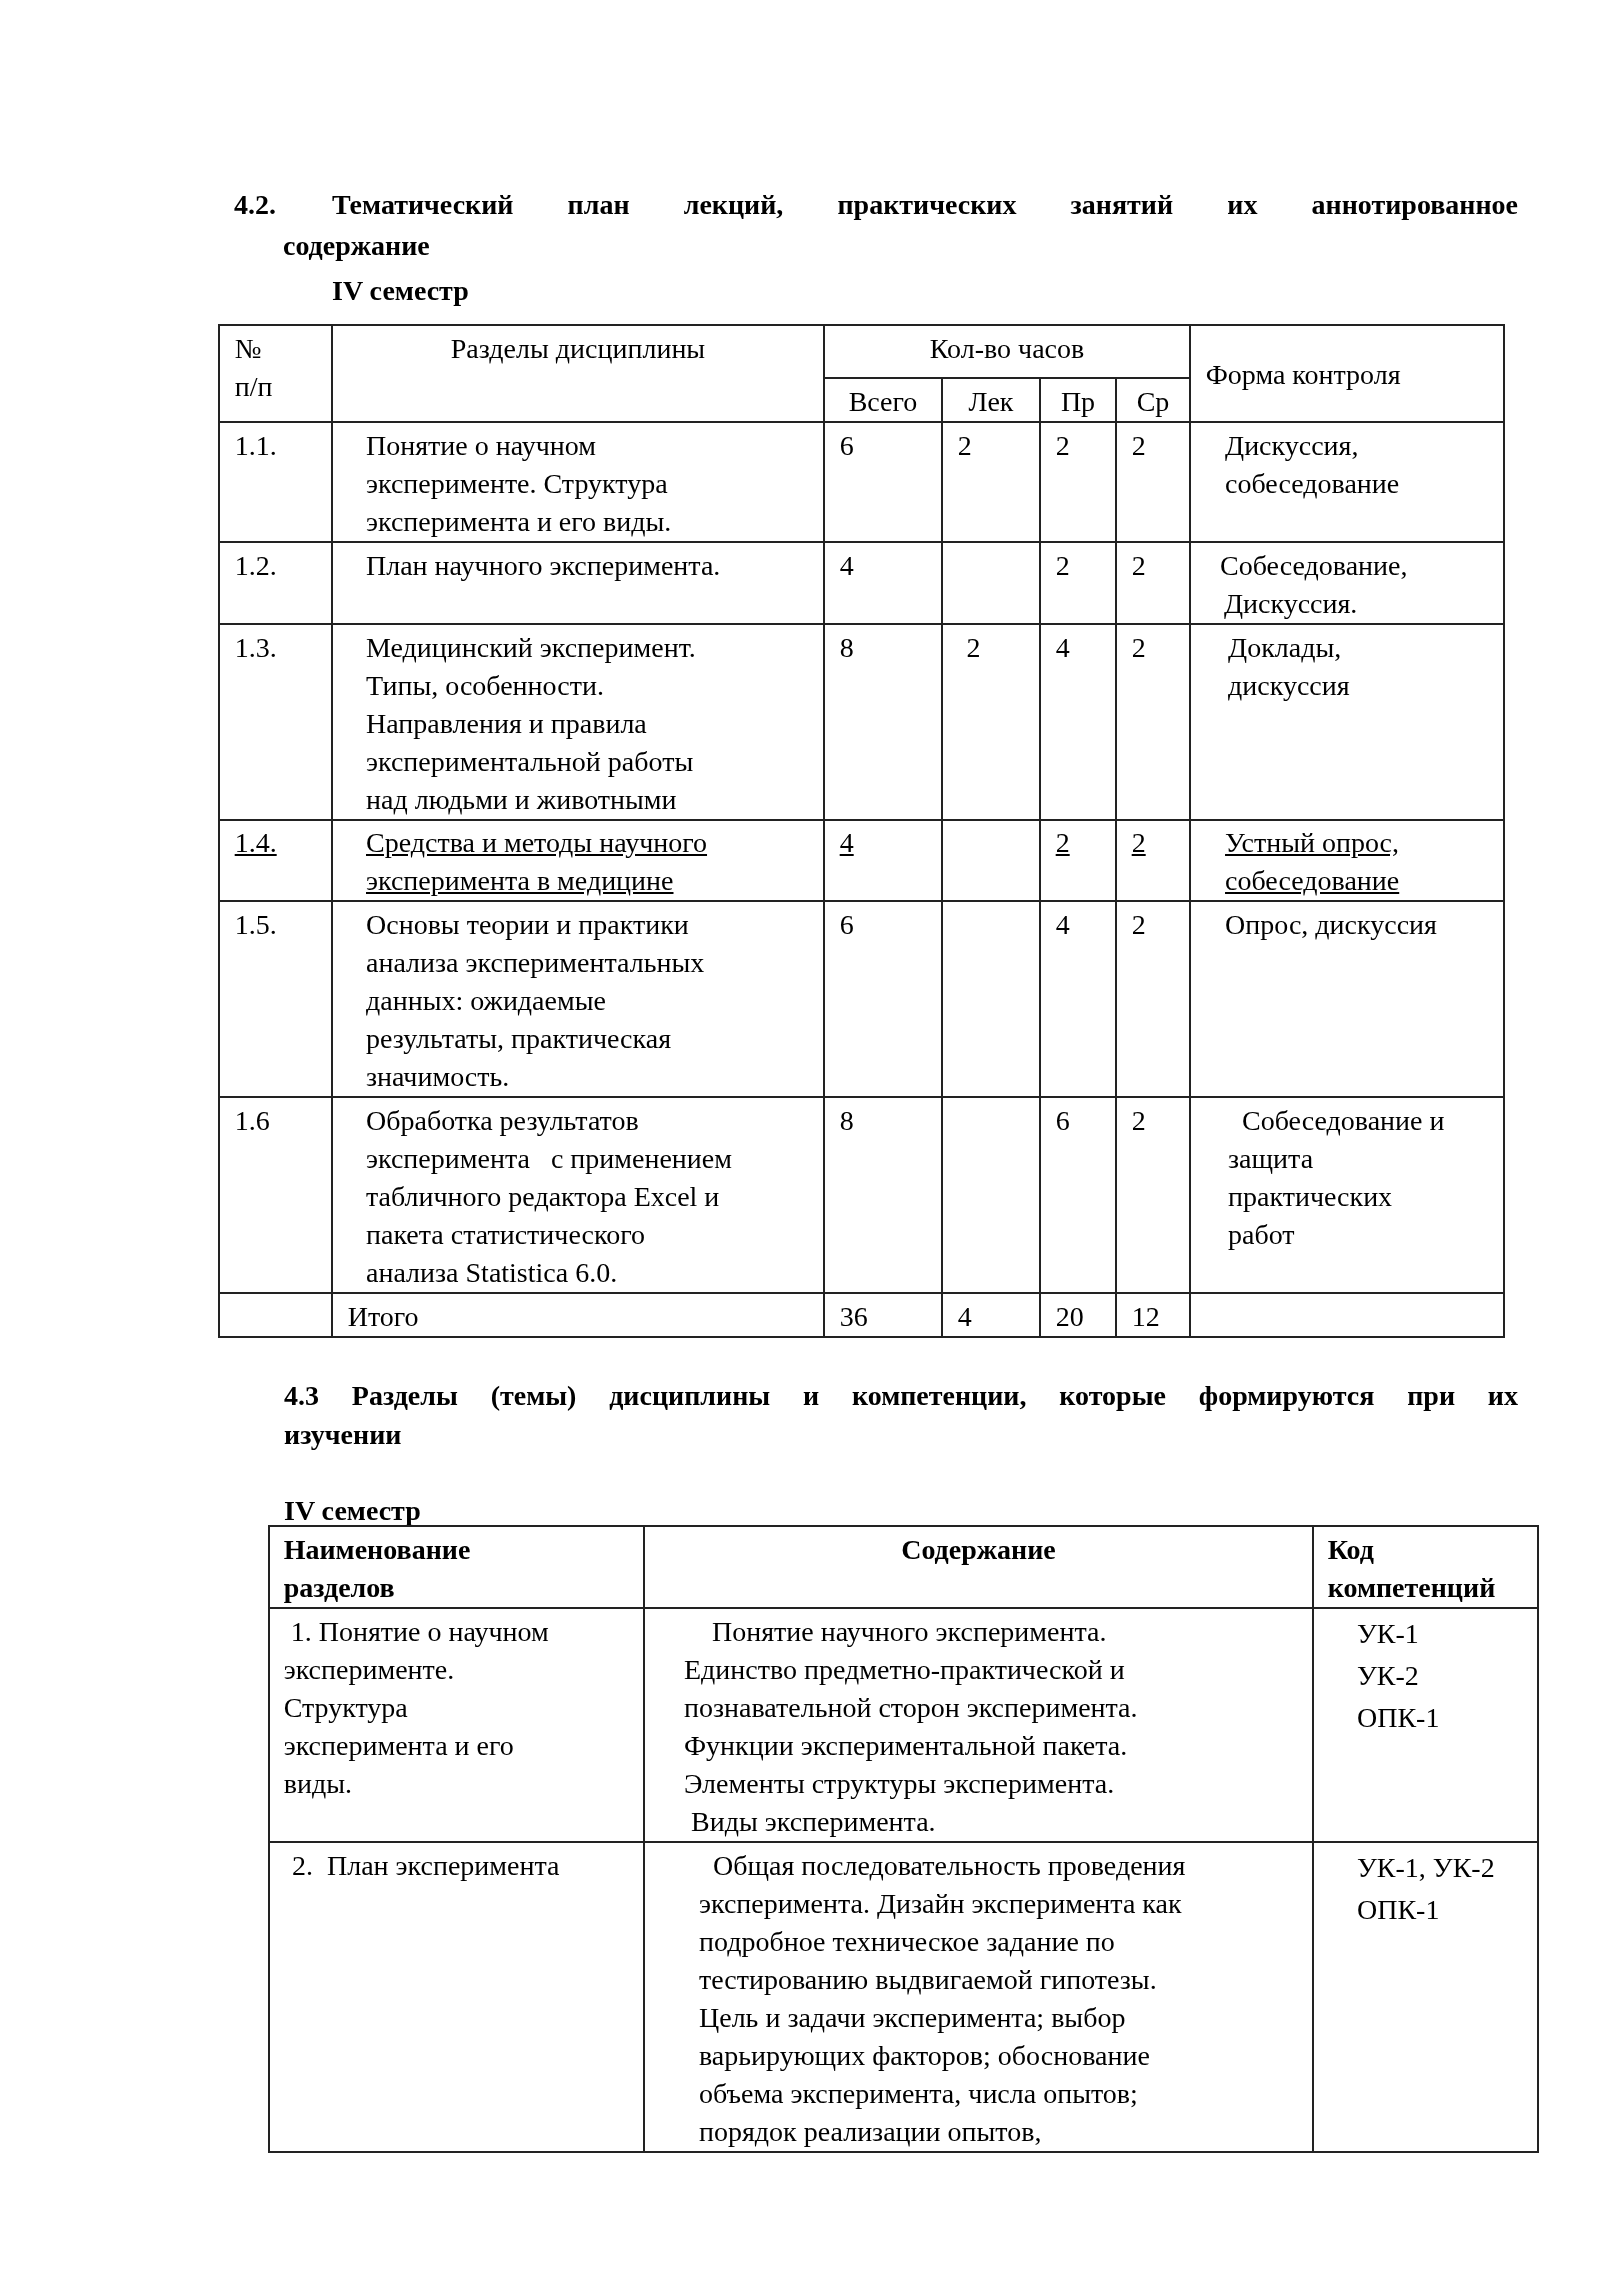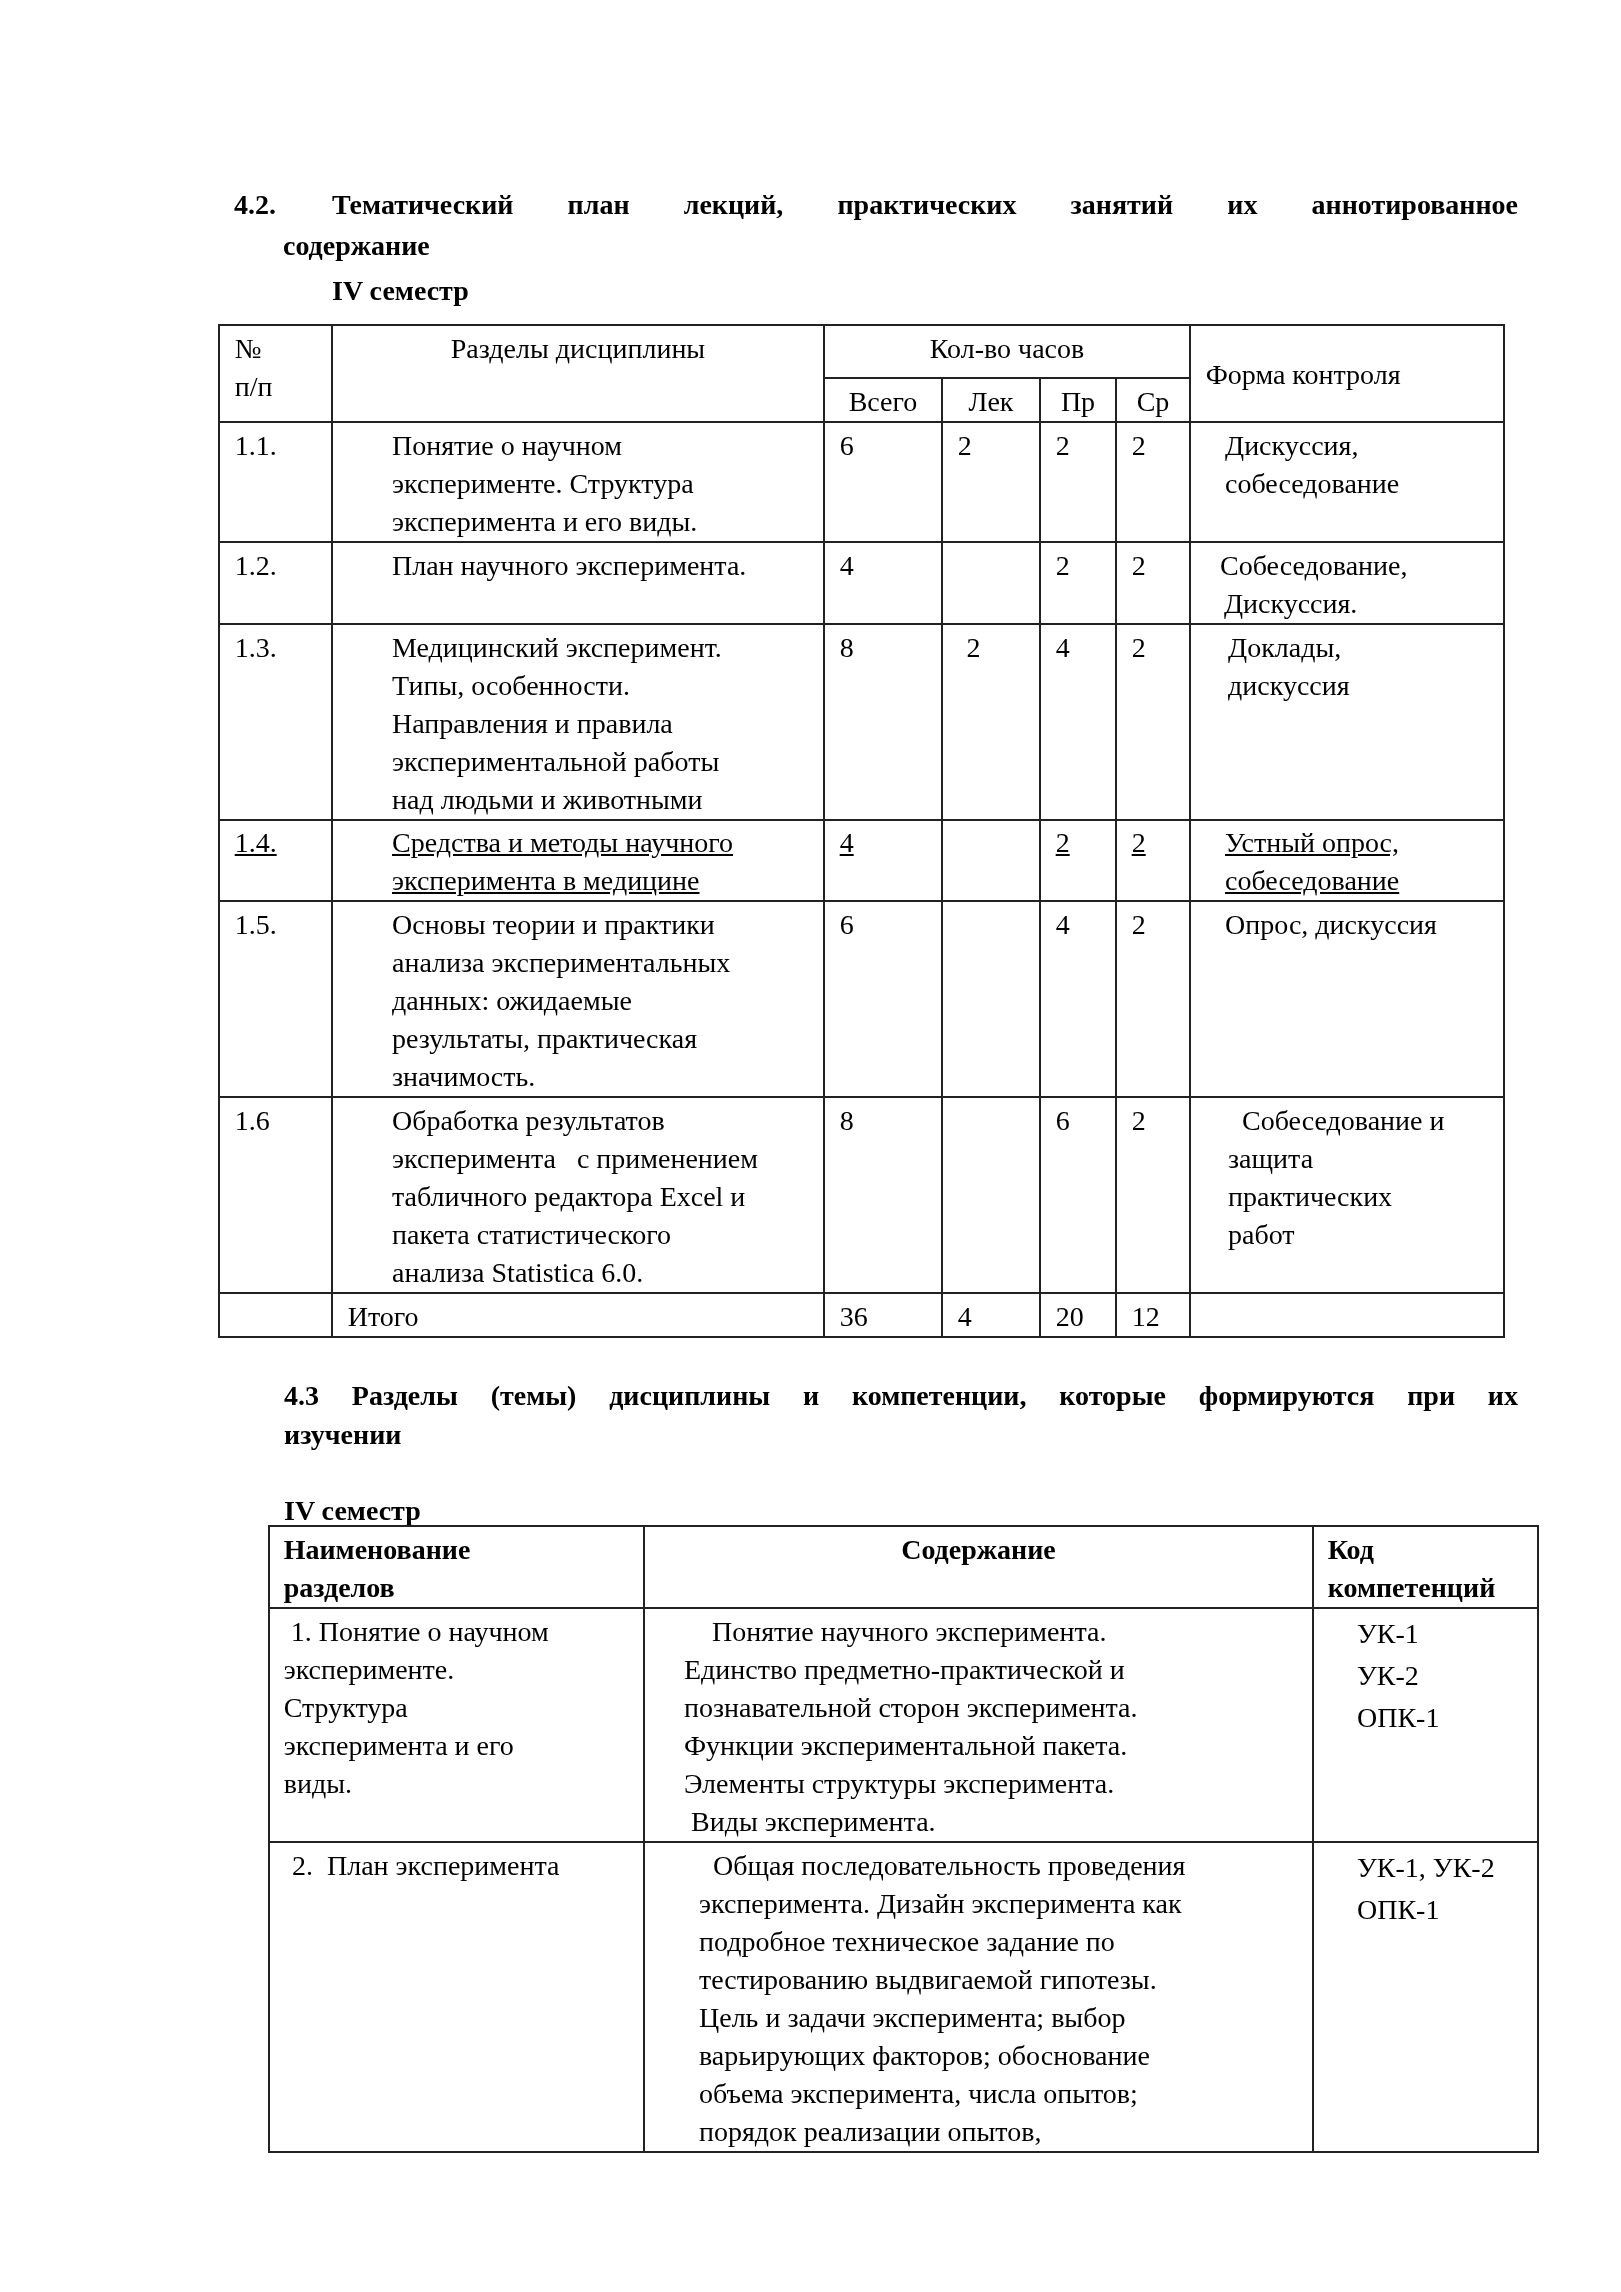--- a/index.html
+++ b/index.html
@@ -5,21 +5,21 @@
   html, body { margin: 0; padding: 0; background: #ffffff; }
   body { width: 1621px; height: 2293px; position: relative; overflow: hidden;
          font-family: "Liberation Serif", "DejaVu Serif", serif; color: #000; }
   .abs { position: absolute; }
   .h-title { font-weight: bold; font-size: 28px; line-height: 37px; }
   .h-sem { font-weight: bold; font-size: 28px; line-height: 37px; }
   table { border-collapse: collapse; position: absolute; table-layout: fixed; }
   td { border: 2px solid #222; vertical-align: top; padding: 0; font-size: 28px; line-height: 38px; }
   .t1 td { padding-top: 3.9px; }
   .pad-num { padding-left: 14.7px; }
-  .pad-sec { padding-left: 59px; padding-right: 3.9px; }
+  .pad-sec { padding-left: 33px; padding-right: 3.9px; }
   .pad-h { padding-left: 14.7px; }
   .pad-form { padding-left: 34px; }
   .center { text-align: center; }
   .t2 td { padding-top: 3.9px; }
   .t2 .bold { font-weight: bold; }
   .line { display: block; white-space: pre; }
 </style>
 </head>
 <body>
 

